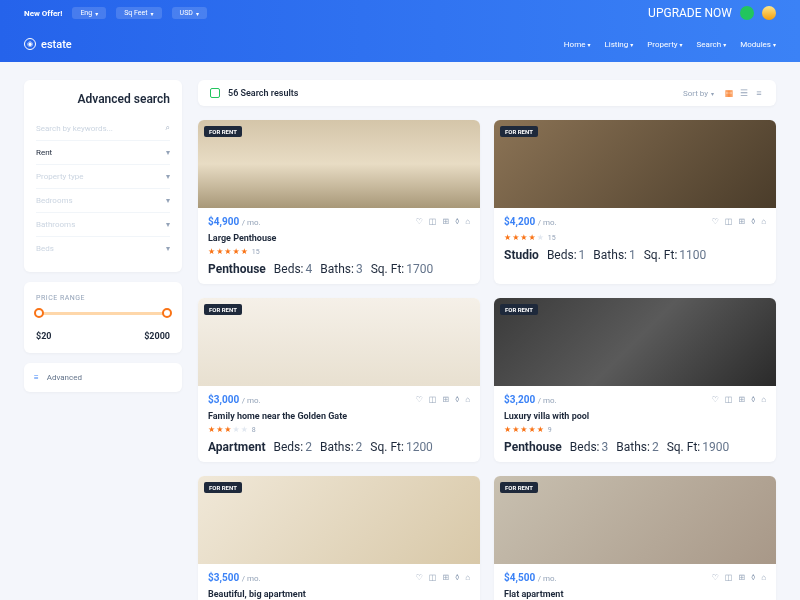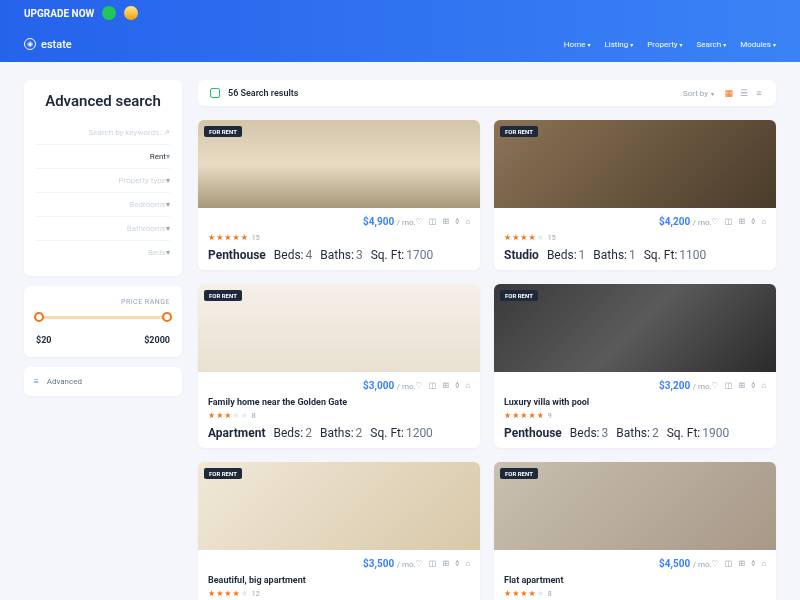--- a/index.html
+++ b/index.html
@@ -2,37 +2,37 @@
 <html><head>
 <meta charset="utf-8">
 <style>
 *{margin:0;padding:0;box-sizing:border-box;font-family:-apple-system,BlinkMacSystemFont,"Segoe UI",Roboto,sans-serif}
 body{background:#f4f6fb;width:800px;height:600px;overflow:hidden;font-size:10px}
 .topbar{background:linear-gradient(90deg,#2563eb,#3b82f6);height:26px;display:flex;align-items:center;padding:0 24px;color:#fff;font-size:8px;justify-content:space-between}
 .topbar-left{display:flex;align-items:center;gap:10px}
 .offer{font-weight:700;font-size:8px}
 .pill{background:rgba(255,255,255,0.15);padding:2px 8px;border-radius:3px;display:flex;align-items:center;gap:3px;font-size:7px}
 .topbar-right{display:flex;align-items:center;gap:8px}
-.upgrade{font-weight:700;font-size:10px}
+.upgrade{font-weight:400;font-size:12px}
 .avatar{width:14px;height:14px;border-radius:50%;background:#fff}
 .navbar{background:linear-gradient(90deg,#2563eb,#3b82f6);height:36px;display:flex;align-items:center;padding:0 24px;justify-content:space-between;color:#fff}
 .logo{display:flex;align-items:center;gap:5px;font-size:11px;font-weight:500}
 .logo-icon{width:12px;height:12px;border:1.5px solid #fff;border-radius:50%;display:flex;align-items:center;justify-content:center;font-size:7px}
 .nav-links{display:flex;gap:14px;font-size:8px}
 .nav-link{display:flex;align-items:center;gap:2px}
 .content{display:flex;padding:18px 24px;gap:16px}
 .sidebar{width:158px}
 .search-panel{background:#fff;border-radius:6px;padding:12px;box-shadow:0 1px 3px rgba(0,0,0,0.04)}
-.search-title{text-align:center;font-size:15px;font-weight:600;color:#1e293b;margin-bottom:10px}
-.field{display:flex;align-items:center;justify-content:flex-end;padding:7px 0;border-bottom:1px solid #f1f5f9;font-size:8px;color:#cbd5e1}
+.search-title{text-align:right;font-size:12px;font-weight:600;color:#1e293b;margin-bottom:10px}
+.field{display:flex;align-items:center;justify-content:space-between;padding:7px 0;border-bottom:1px solid #f1f5f9;font-size:8px;color:#cbd5e1}
 .field:last-of-type{border-bottom:none}
 .field.active{color:#1e293b}
 .field-icon{color:#94a3b8;font-size:8px}
 .price-panel{background:#fff;border-radius:6px;padding:12px;margin-top:10px;box-shadow:0 1px 3px rgba(0,0,0,0.04)}
-.price-label{text-align:right;font-size:7px;color:#94a3b8;letter-spacing:0.5px;margin-bottom:10px}
+.price-label{text-align:left;font-size:7px;color:#94a3b8;letter-spacing:0.5px;margin-bottom:10px}
 .slider{position:relative;height:3px;background:#fed7aa;border-radius:2px;margin:10px 2px}
 .slider-handle{position:absolute;width:10px;height:10px;background:#fff;border:2px solid #f97316;border-radius:50%;top:-4px}
 .slider-handle.left{left:-4px}
 .slider-handle.right{right:-4px}
 .price-values{display:flex;justify-content:space-between;font-size:9px;font-weight:700;color:#1e293b;margin-top:16px}
 .advanced-btn{background:#fff;border-radius:6px;padding:10px;margin-top:10px;display:flex;align-items:center;gap:8px;font-size:8px;color:#64748b;box-shadow:0 1px 3px rgba(0,0,0,0.04)}
 .adv-icon{color:#3b82f6}
 .main{flex:1}
 .results-header{background:#fff;border-radius:6px;padding:8px 12px;display:flex;align-items:center;justify-content:space-between;margin-bottom:14px;box-shadow:0 1px 3px rgba(0,0,0,0.04)}
 .results-left{display:flex;align-items:center;gap:8px}
@@ -41,21 +41,21 @@
 .results-right{display:flex;align-items:center;gap:10px}
 .sort{font-size:8px;color:#94a3b8;display:flex;align-items:center;gap:3px}
 .view-icons{display:flex;gap:5px}
 .view-icon{width:10px;height:10px;display:flex;align-items:center;justify-content:center;font-size:9px;color:#94a3b8}
 .view-icon.active{color:#f97316}
 .grid{display:grid;grid-template-columns:1fr 1fr;gap:14px}
 .card{background:#fff;border-radius:6px;overflow:hidden;box-shadow:0 1px 3px rgba(0,0,0,0.04)}
 .card-img{height:88px;position:relative;background:#e2e8f0}
 .badge{position:absolute;top:6px;left:6px;background:#1e293b;color:#fff;font-size:6px;font-weight:700;padding:2px 5px;border-radius:2px}
 .card-body{padding:8px 10px}
-.price-row{display:flex;align-items:center;justify-content:flex-end;margin-bottom:6px}
+.price-row{display:flex;align-items:center;justify-content:space-between;margin-bottom:6px}
 .price{font-size:10px;font-weight:700;color:#3b82f6}
 .price-suffix{color:#94a3b8;font-weight:400;font-size:8px}
 .card-icons{display:flex;gap:6px}
 .ci{font-size:8px;color:#94a3b8}
 .card-title{font-size:9px;font-weight:700;color:#1e293b;margin-bottom:4px}
 .stars{display:flex;align-items:center;gap:1px;margin-bottom:6px}
 .star{color:#f97316;font-size:8px}
 .star.empty{color:#e2e8f0}
 .reviews{font-size:7px;color:#94a3b8;margin-left:3px}
 .meta{display:flex;gap:8px;font-size:12px;color:#1e293b}
@@ -67,20 +67,35 @@
 .img3{background:linear-gradient(180deg,#f5f0e8 0%,#e8e0d0 100%)}
 .img4{background:linear-gradient(135deg,#3a3a3a 0%,#5a5a5a 50%,#2a2a2a 100%)}
 .img5{background:linear-gradient(135deg,#f0e8d8 0%,#d8c8a8 100%)}
 .img6{background:linear-gradient(135deg,#c8c0b0 0%,#a89888 100%)}
 .chev{font-size:6px}
 </style>
 </head>
 <body>
 
 <div class="topbar">
+  <div class="topbar-left">
+    <span class="offer">New Offer!</span>
+    <span class="pill">
+        <span>Eng</span>
+        <span class="chev">▾</span>
+      </span>
+    <span class="pill">
+        <span>Sq Feet</span>
+        <span class="chev">▾</span>
+      </span>
+    <span class="pill">
+        <span>USD</span>
+        <span class="chev">▾</span>
+      </span>
+  </div>
   <div class="topbar-right">
     <span class="upgrade">UPGRADE NOW</span>
     <span class="avatar" style="background:#22c55e"></span>
     <span class="avatar" style="background:linear-gradient(#fde68a,#f59e0b)"></span>
   </div>
 </div>
 
 <div class="navbar">
   <div class="logo">
     <span class="logo-icon">◉</span>
@@ -184,20 +199,21 @@
       <div class="price-row">
         <span class="price">$4,900 <span class="price-suffix">/ mo.</span></span>
         <div class="card-icons">
           <span class="ci">♡</span>
           <span class="ci">◫</span>
           <span class="ci">⊞</span>
           <span class="ci">◊</span>
           <span class="ci">⌂</span>
         </div>
       </div>
+      <div class="card-title">Large Penthouse</div>
       <div class="stars">
               <span class="star ">★</span>
               <span class="star ">★</span>
               <span class="star ">★</span>
               <span class="star ">★</span>
               <span class="star ">★</span>
               <span class="reviews">15</span>
             </div>
       <div class="meta">
         <span class="meta-item">

